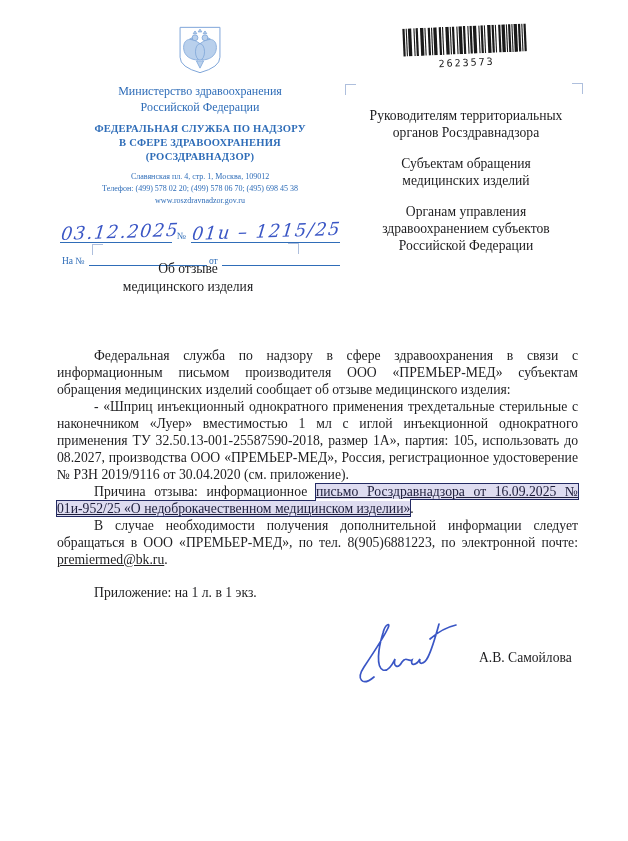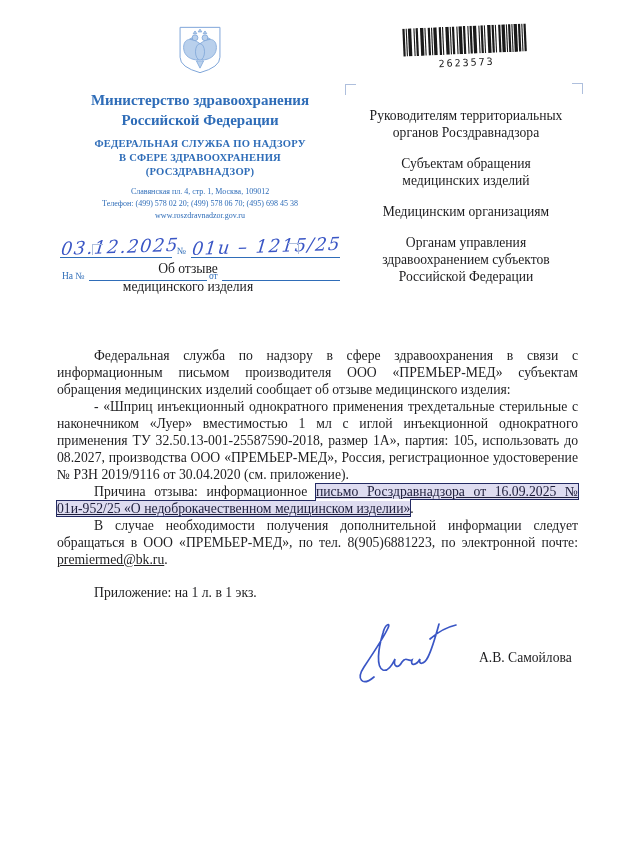--- a/index.html
+++ b/index.html
@@ -4,21 +4,21 @@
 <style>
   html,body { margin:0; padding:0; background:#ffffff; }
   .page {
     position:relative; width:628px; height:841px; background:#ffffff;
     font-family:"Liberation Serif", serif; color:#1e1e20; overflow:hidden;
   }
 
   
   .lh { position:absolute; left:60px; top:24px; width:280px; text-align:center; color:#2f6db8; }
   .emblem { display:block; margin:0 auto; }
-  .lh-ministry { font-weight:bold; font-size:15px; line-height:1.3; margin-top:15px; white-space:pre-line; }
+  .lh-ministry { font-weight:normal; font-size:12px; line-height:1.3; margin-top:8px; white-space:pre-line; }
   .lh-service  { font-weight:bold; font-size:10.6px; line-height:1.32; margin-top:7px; white-space:pre-line; letter-spacing:.2px; }
   .lh-position { font-weight:bold; font-size:10.6px; margin-top:10px; letter-spacing:.6px; }
   .lh-contact  { font-size:8px; line-height:1.5; margin-top:7px; }
   .lh-contact div { white-space:nowrap; }
 
   .reg-row { display:flex; align-items:flex-end; margin-top:10px; height:26px; }
   .hw-line { border-bottom:1.2px solid #2f6db8; position:relative; }
   .hw-date { width:112px; }
   .hw-num  { flex:1; }
   .handwriting {
@@ -157,21 +157,20 @@
         </g>
       </svg>
       <div class="barcode-num">2623573</div>
     </div>
 
     <div class="recipients">
       <div class="recipient">Руководителям территориальных
 органов Росздравнадзора</div>
       <div class="recipient" style="margin-top:0;">Субъектам обращения
 медицинских изделий</div>
-      <div class="recipient">Медицинским организациям</div>
       <div class="recipient">Органам управления
 здравоохранением субъектов
 Российской Федерации</div>
     </div>
   </div>
 
   <div class="bracket tl" style="left:345px; top:84px;"></div>
   <div class="bracket tr" style="left:572px; top:83px;"></div>
   <div class="bracket tl" style="left:92px; top:244px;"></div>
   <div class="bracket tr" style="left:288px; top:243px;"></div>

